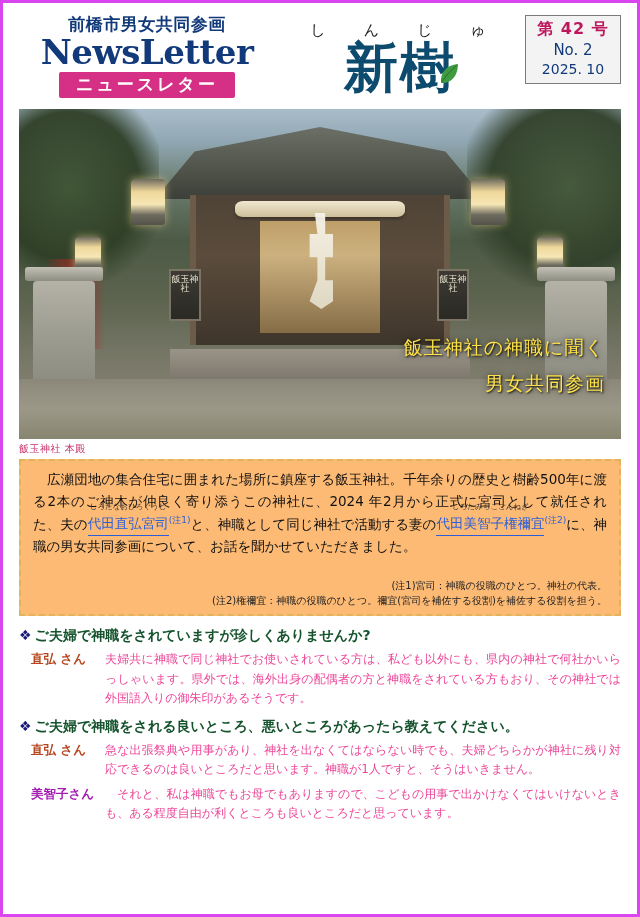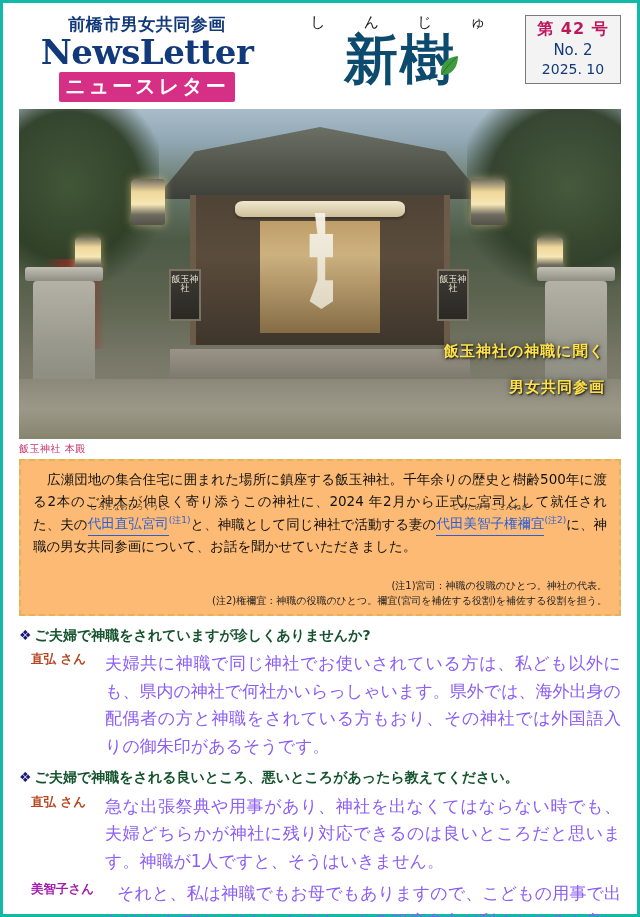--- a/index.html
+++ b/index.html
@@ -12,21 +12,21 @@
     background: #ffffff;
     font-family: "DejaVu Sans", "Liberation Sans", sans-serif;
     color: #1a1a1a;
     overflow: hidden;
   }
   .page {
     position: relative;
     width: 640px;
     height: 917px;
     box-sizing: border-box;
-    border: 3px solid #14b8a6;
+    border: 3px solid #d946ef;
     background: #ffffff;
   }
   .inner {
     position: absolute;
     left: 0; top: 0; right: 0; bottom: 0;
     padding: 10px 16px 6px 16px;
     box-sizing: border-box;
   }
 
   
@@ -58,41 +58,42 @@
     line-height: 1.05;
     letter-spacing: -0.5px;
     margin-top: 1px;
     font-family: "DejaVu Serif", "Liberation Serif", serif;
   }
   .mast-nl-kana {
     margin: 2px auto 0 auto;
     width: 176px;
     background: #d62f86;
     color: #ffffff;
-    font-size: 20px;
+    font-size: 17px;
     font-weight: bold;
     text-align: center;
     letter-spacing: 3px;
     padding: 1px 0 2px 0;
     border-radius: 2px;
   }
   .mast-mid {
     position: relative;
     flex: 1 1 auto;
     text-align: center;
     padding-top: 2px;
   }
   .furigana {
     font-size: 15px;
     color: #1a1a1a;
     letter-spacing: 38px;
     padding-left: 34px;
     line-height: 1;
     height: 17px;
     font-family: "DejaVu Sans", "Liberation Sans", sans-serif;
+    margin-top: 8px;
   }
   .mast-title {
     font-size: 54px;
     font-weight: bold;
     color: #0c4a6e;
     line-height: 1;
     letter-spacing: 2px;
     font-family: "DejaVu Serif", "Liberation Serif", serif;
     position: relative;
     display: inline-block;
@@ -248,22 +249,22 @@
   .plaque-r { right: 152px; }
   .torii-red {
     position: absolute; left: 26px; top: 150px; width: 60px; height: 90px;
     background: linear-gradient(to right, rgba(170,40,38,.0) 0%, rgba(170,40,38,.75) 30%, rgba(170,40,38,.75) 70%, rgba(170,40,38,0) 100%);
     opacity: .7;
   }
   .caption-1, .caption-2 {
     position: absolute;
     right: 16px;
     color: #ffe24a;
-    font-weight: bold;
-    font-size: 15px;
+    font-weight: normal;
+    font-size: 19px;
     text-shadow: 1px 1px 2px rgba(0,0,0,.85), 0 0 6px rgba(0,0,0,.6);
     letter-spacing: 1px;
     white-space: nowrap;
   }
   .caption-1 { bottom: 78px; }
   .caption-2 { bottom: 42px; }
   .photo-credit {
     margin-top: 3px;
     font-size: 10px;
     color: #c5326b;
@@ -340,23 +341,23 @@
     font-size: 12.5px;
     font-weight: bold;
     color: #b5451f;
     text-align: left;
     padding-top: 1px;
     white-space: nowrap;
   }
   .a-name.green { color: #a21caf; }
   .a-body {
     flex: 1 1 auto;
-    font-size: 17px;
+    font-size: 12px;
     line-height: 1.62;
-    color: #8b5cf6;
+    color: #ec4899;
     text-align: justify;
   }
   .a-body p { margin: 0; }
   .a-body p + p { margin-top: 2px; }
   .a-body .ind { display: inline-block; width: 12px; }
 </style>
 </head>
 <body>
 
 <div class="page">

